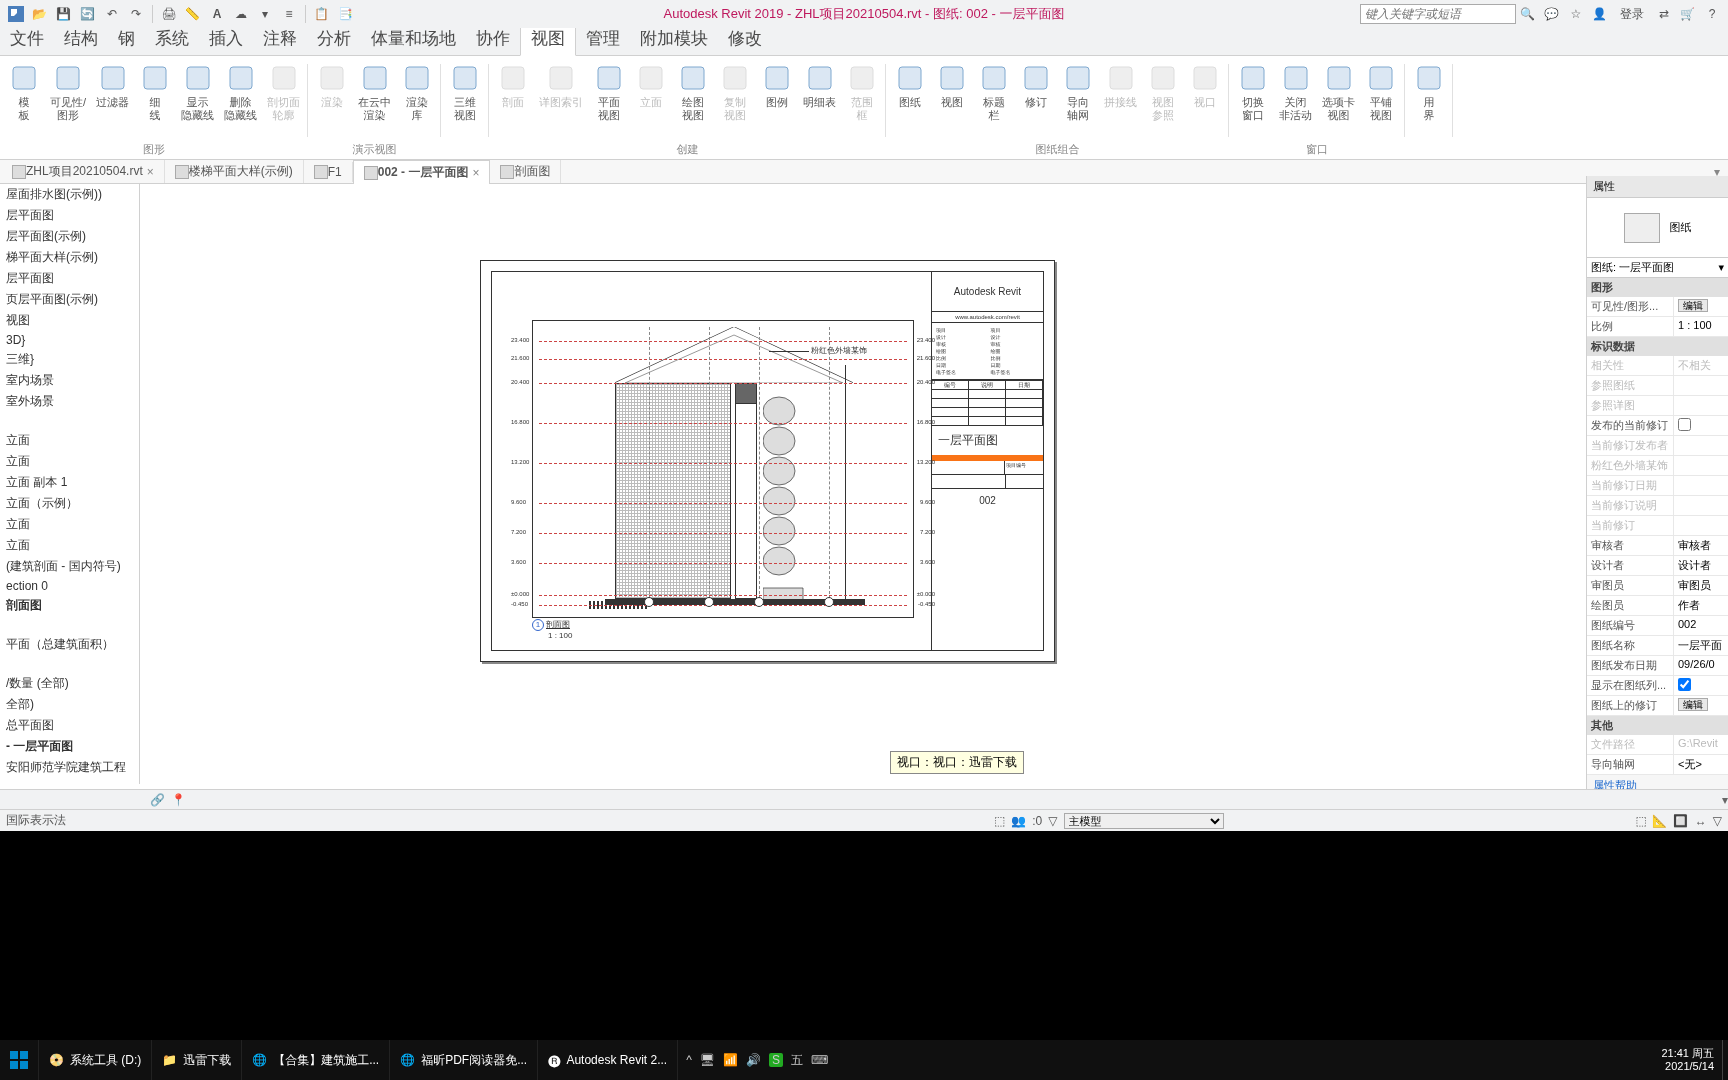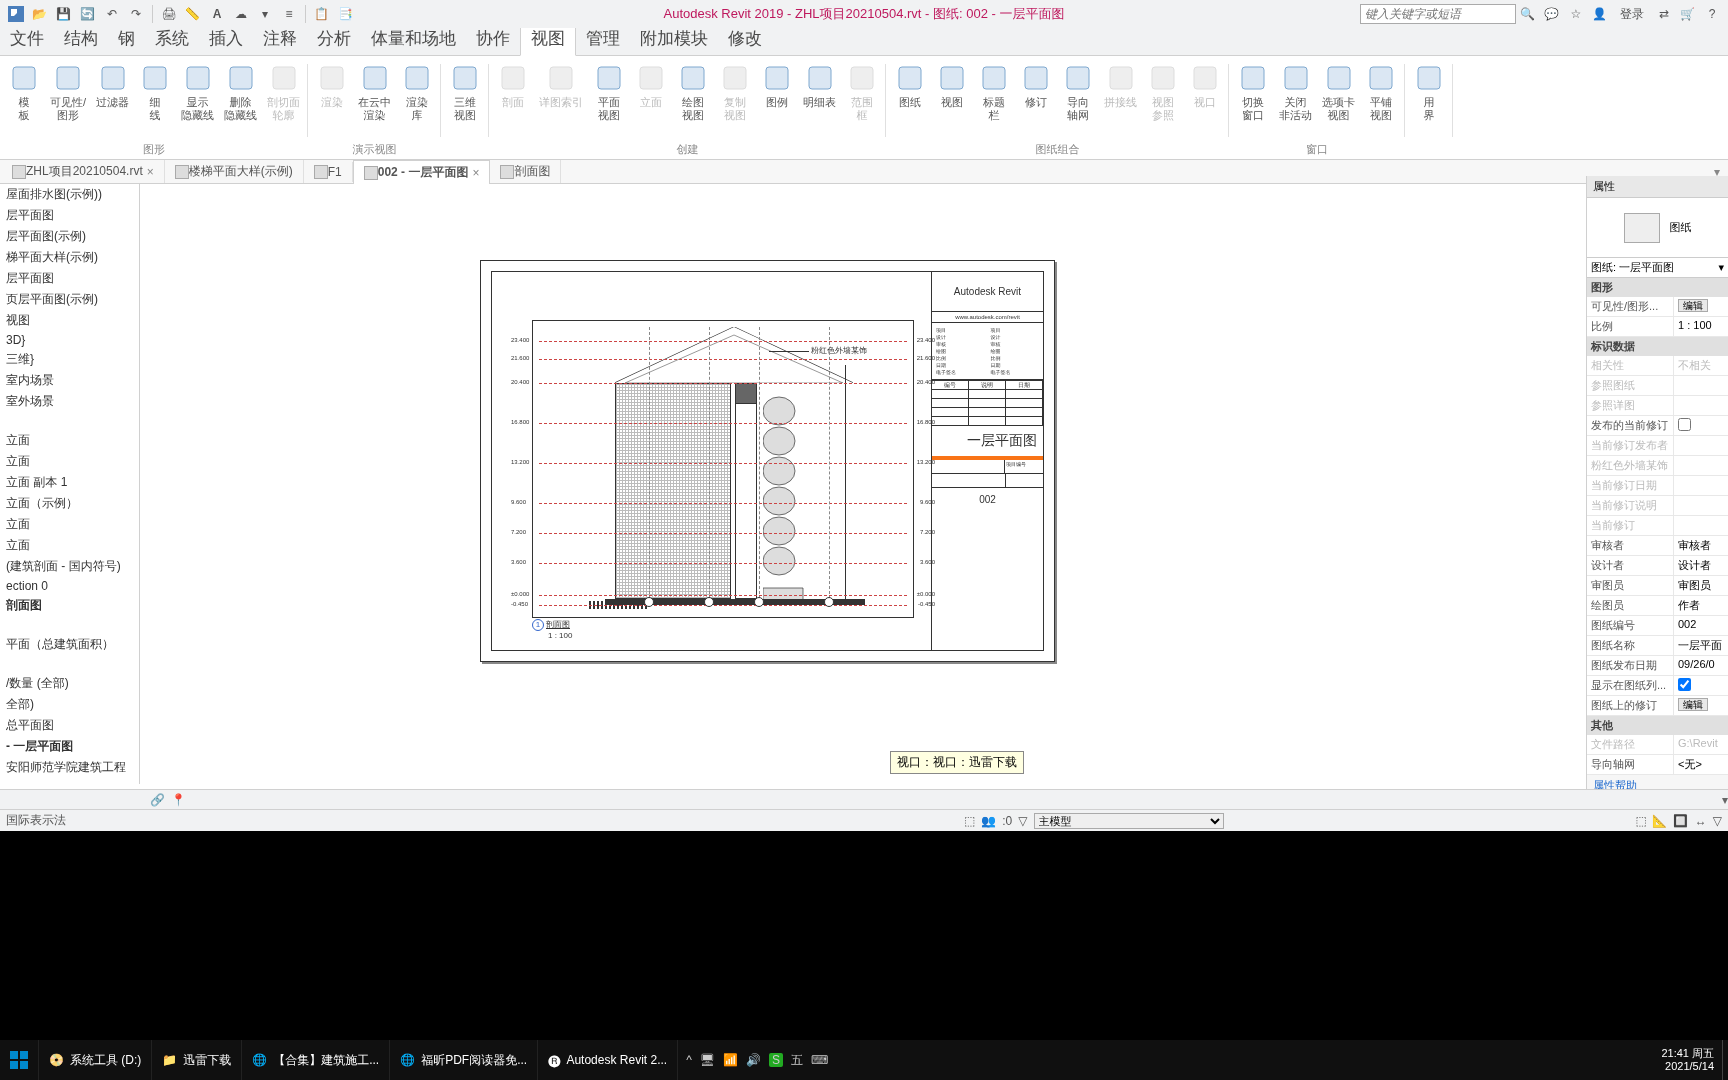--- a/index.html
+++ b/index.html
@@ -573,21 +573,21 @@
                 <span></span>
                 <span></span>
                 <span></span>
               </div>
             <div class="gr">
                 <span></span>
                 <span></span>
                 <span></span>
               </div>
           </div>
-          <div style="border-bottom:4px solid #f97316;text-align:right;padding:6px;font-size:14px">一层平面图</div>
+          <div style="border-bottom:6px solid #f97316;text-align:left;padding:6px;font-size:12px">一层平面图</div>
           <div style="border-bottom:1px solid #333;height:14px;display:flex">
               <span style="flex:2;border-right:1px solid #333"></span>
               <span style="flex:1;font-size:5px;padding:1px">项目编号</span>
             </div>
           <div style="border-bottom:1px solid #333;height:14px;display:flex">
               <span style="flex:2;border-right:1px solid #333"></span>
               <span style="flex:1"></span>
             </div>
           <div style="text-align:center;padding:6px 0;font-size:10px">002</div>
         </div>
@@ -799,21 +799,21 @@
   <span style="flex:1"></span>
   <span>▾</span>
 </div>
 <div class="sbar2">
   <span>国际表示法</span>
   <div class="mid">
     <span>⬚</span>
     <span>👥</span>
     <span>:0</span>
     <span>▽</span>
-    <select class="sel" style="width:190px"><option>主模型</option></select>
+    <select class="sel" style="width:160px"><option>主模型</option></select>
     <span style="width:400px"></span>
     <span>⬚</span>
     <span>📐</span>
     <span>🔲</span>
     <span>↔</span>
     <span>▽</span>
   </div>
 </div>
 
 <div class="blank"></div>

